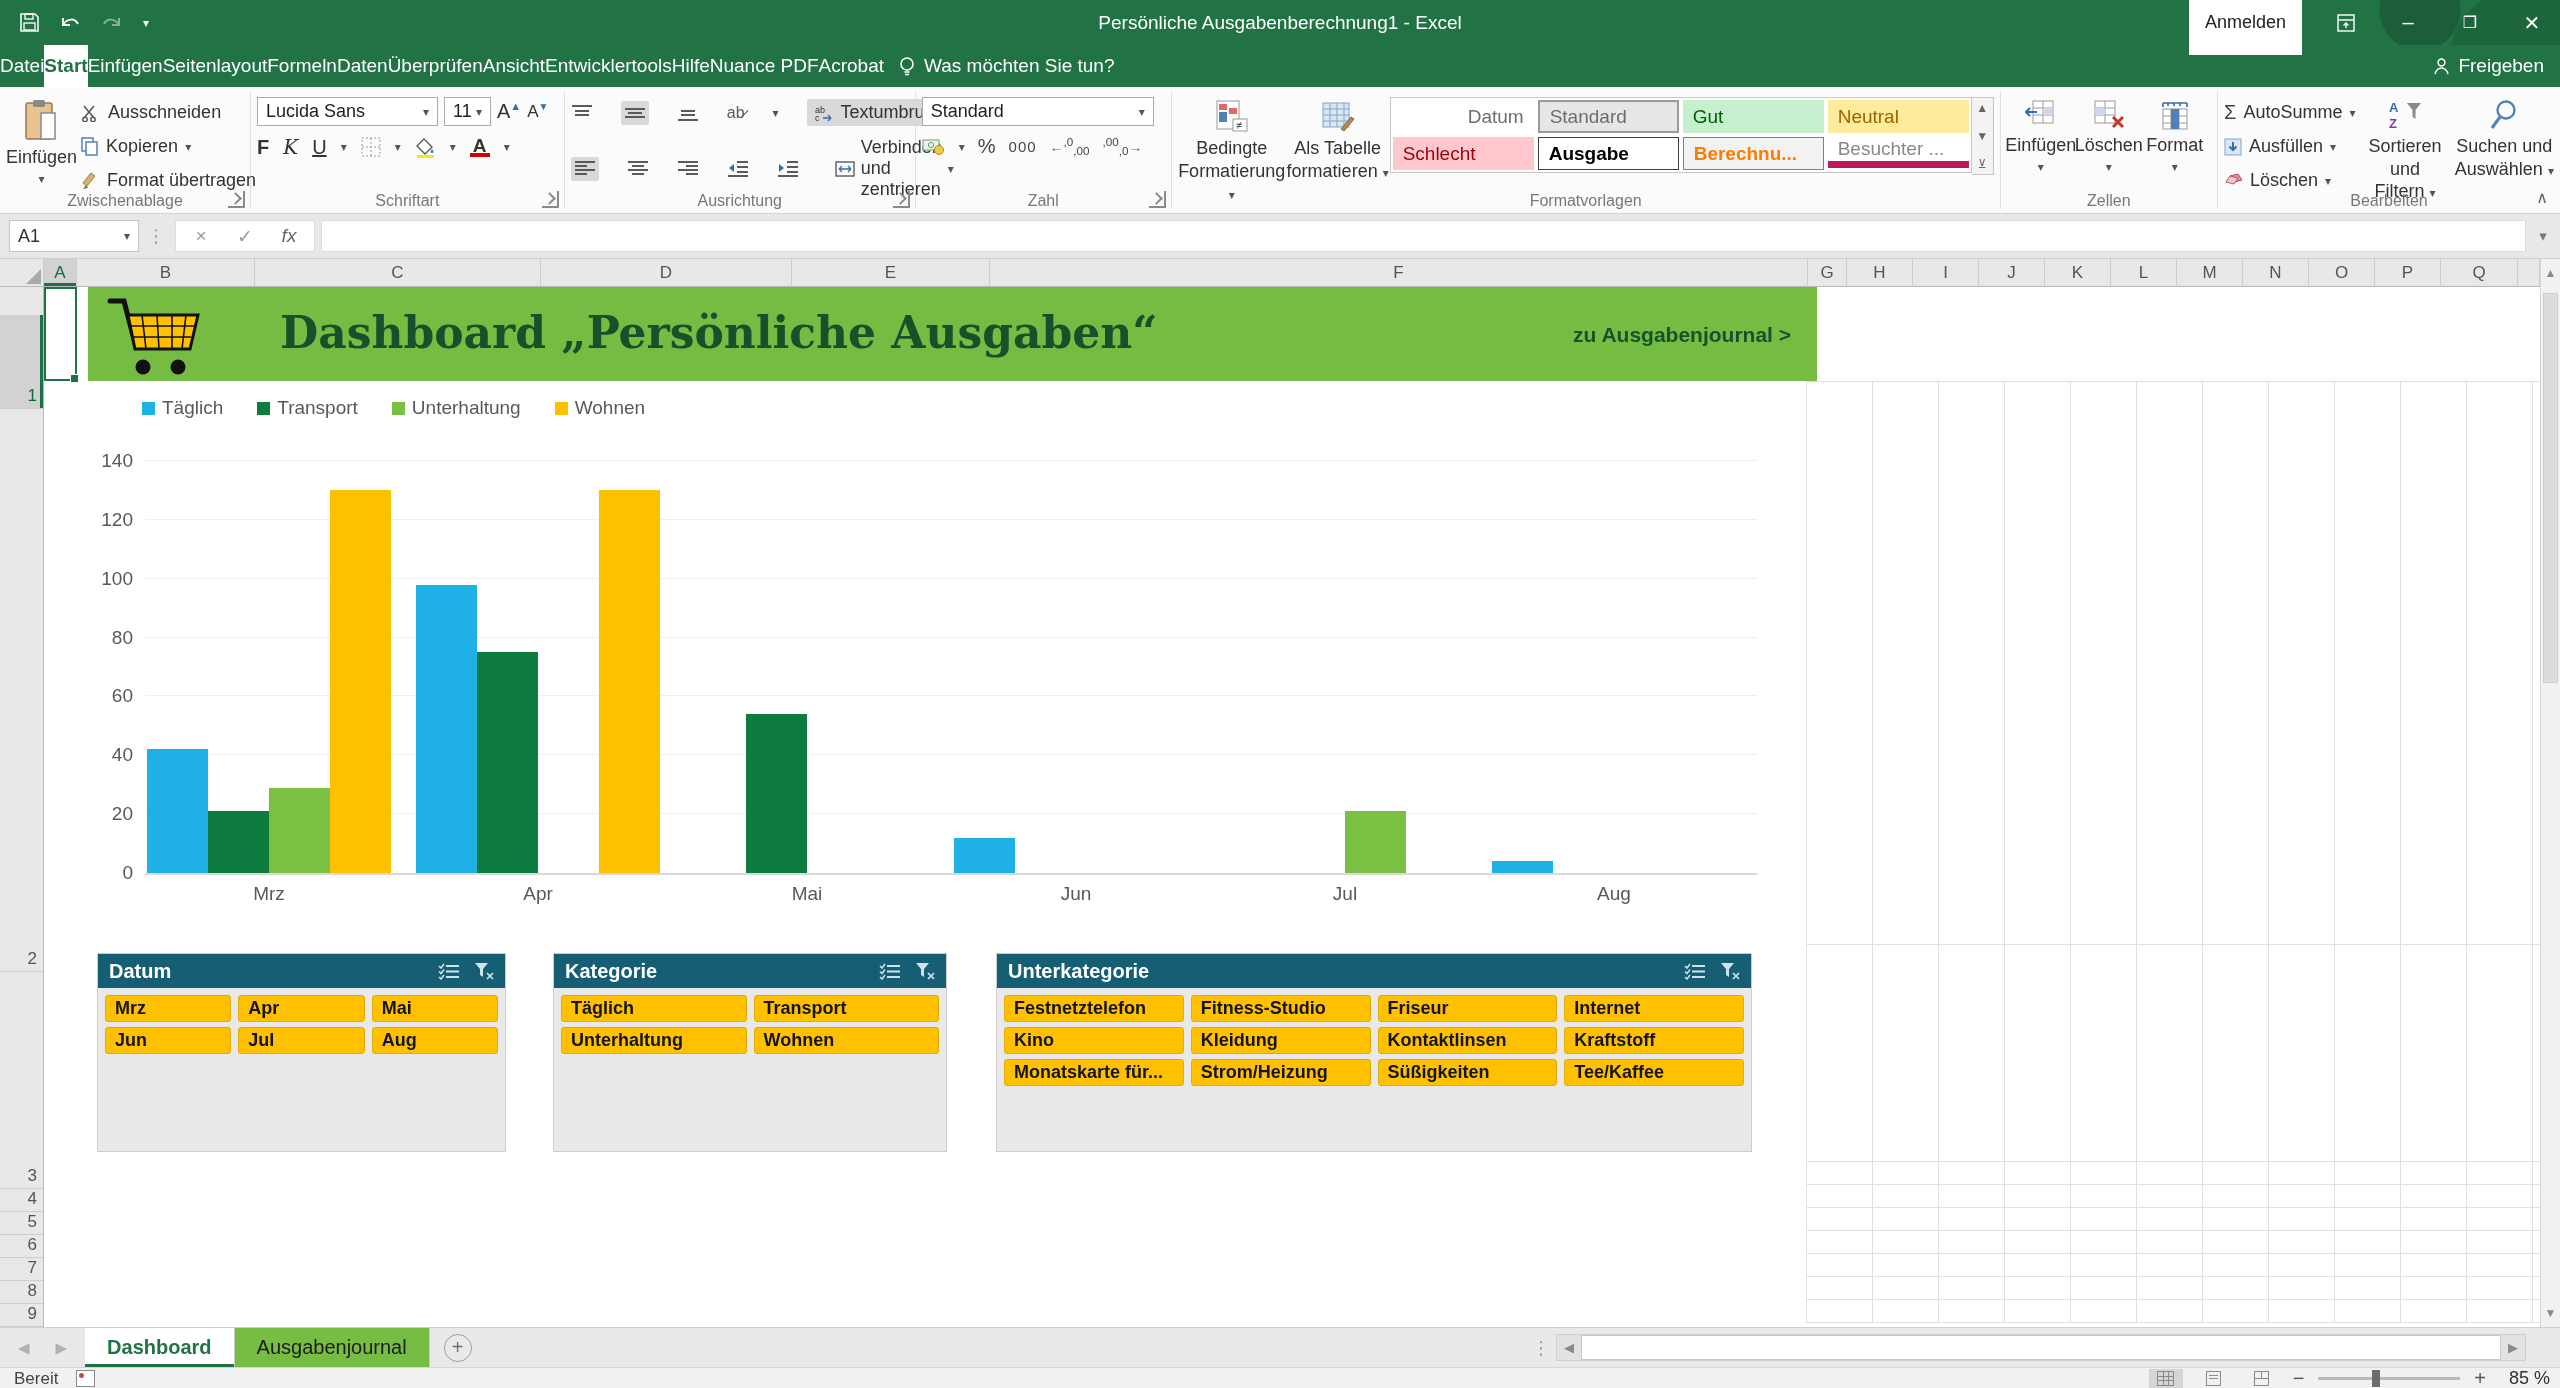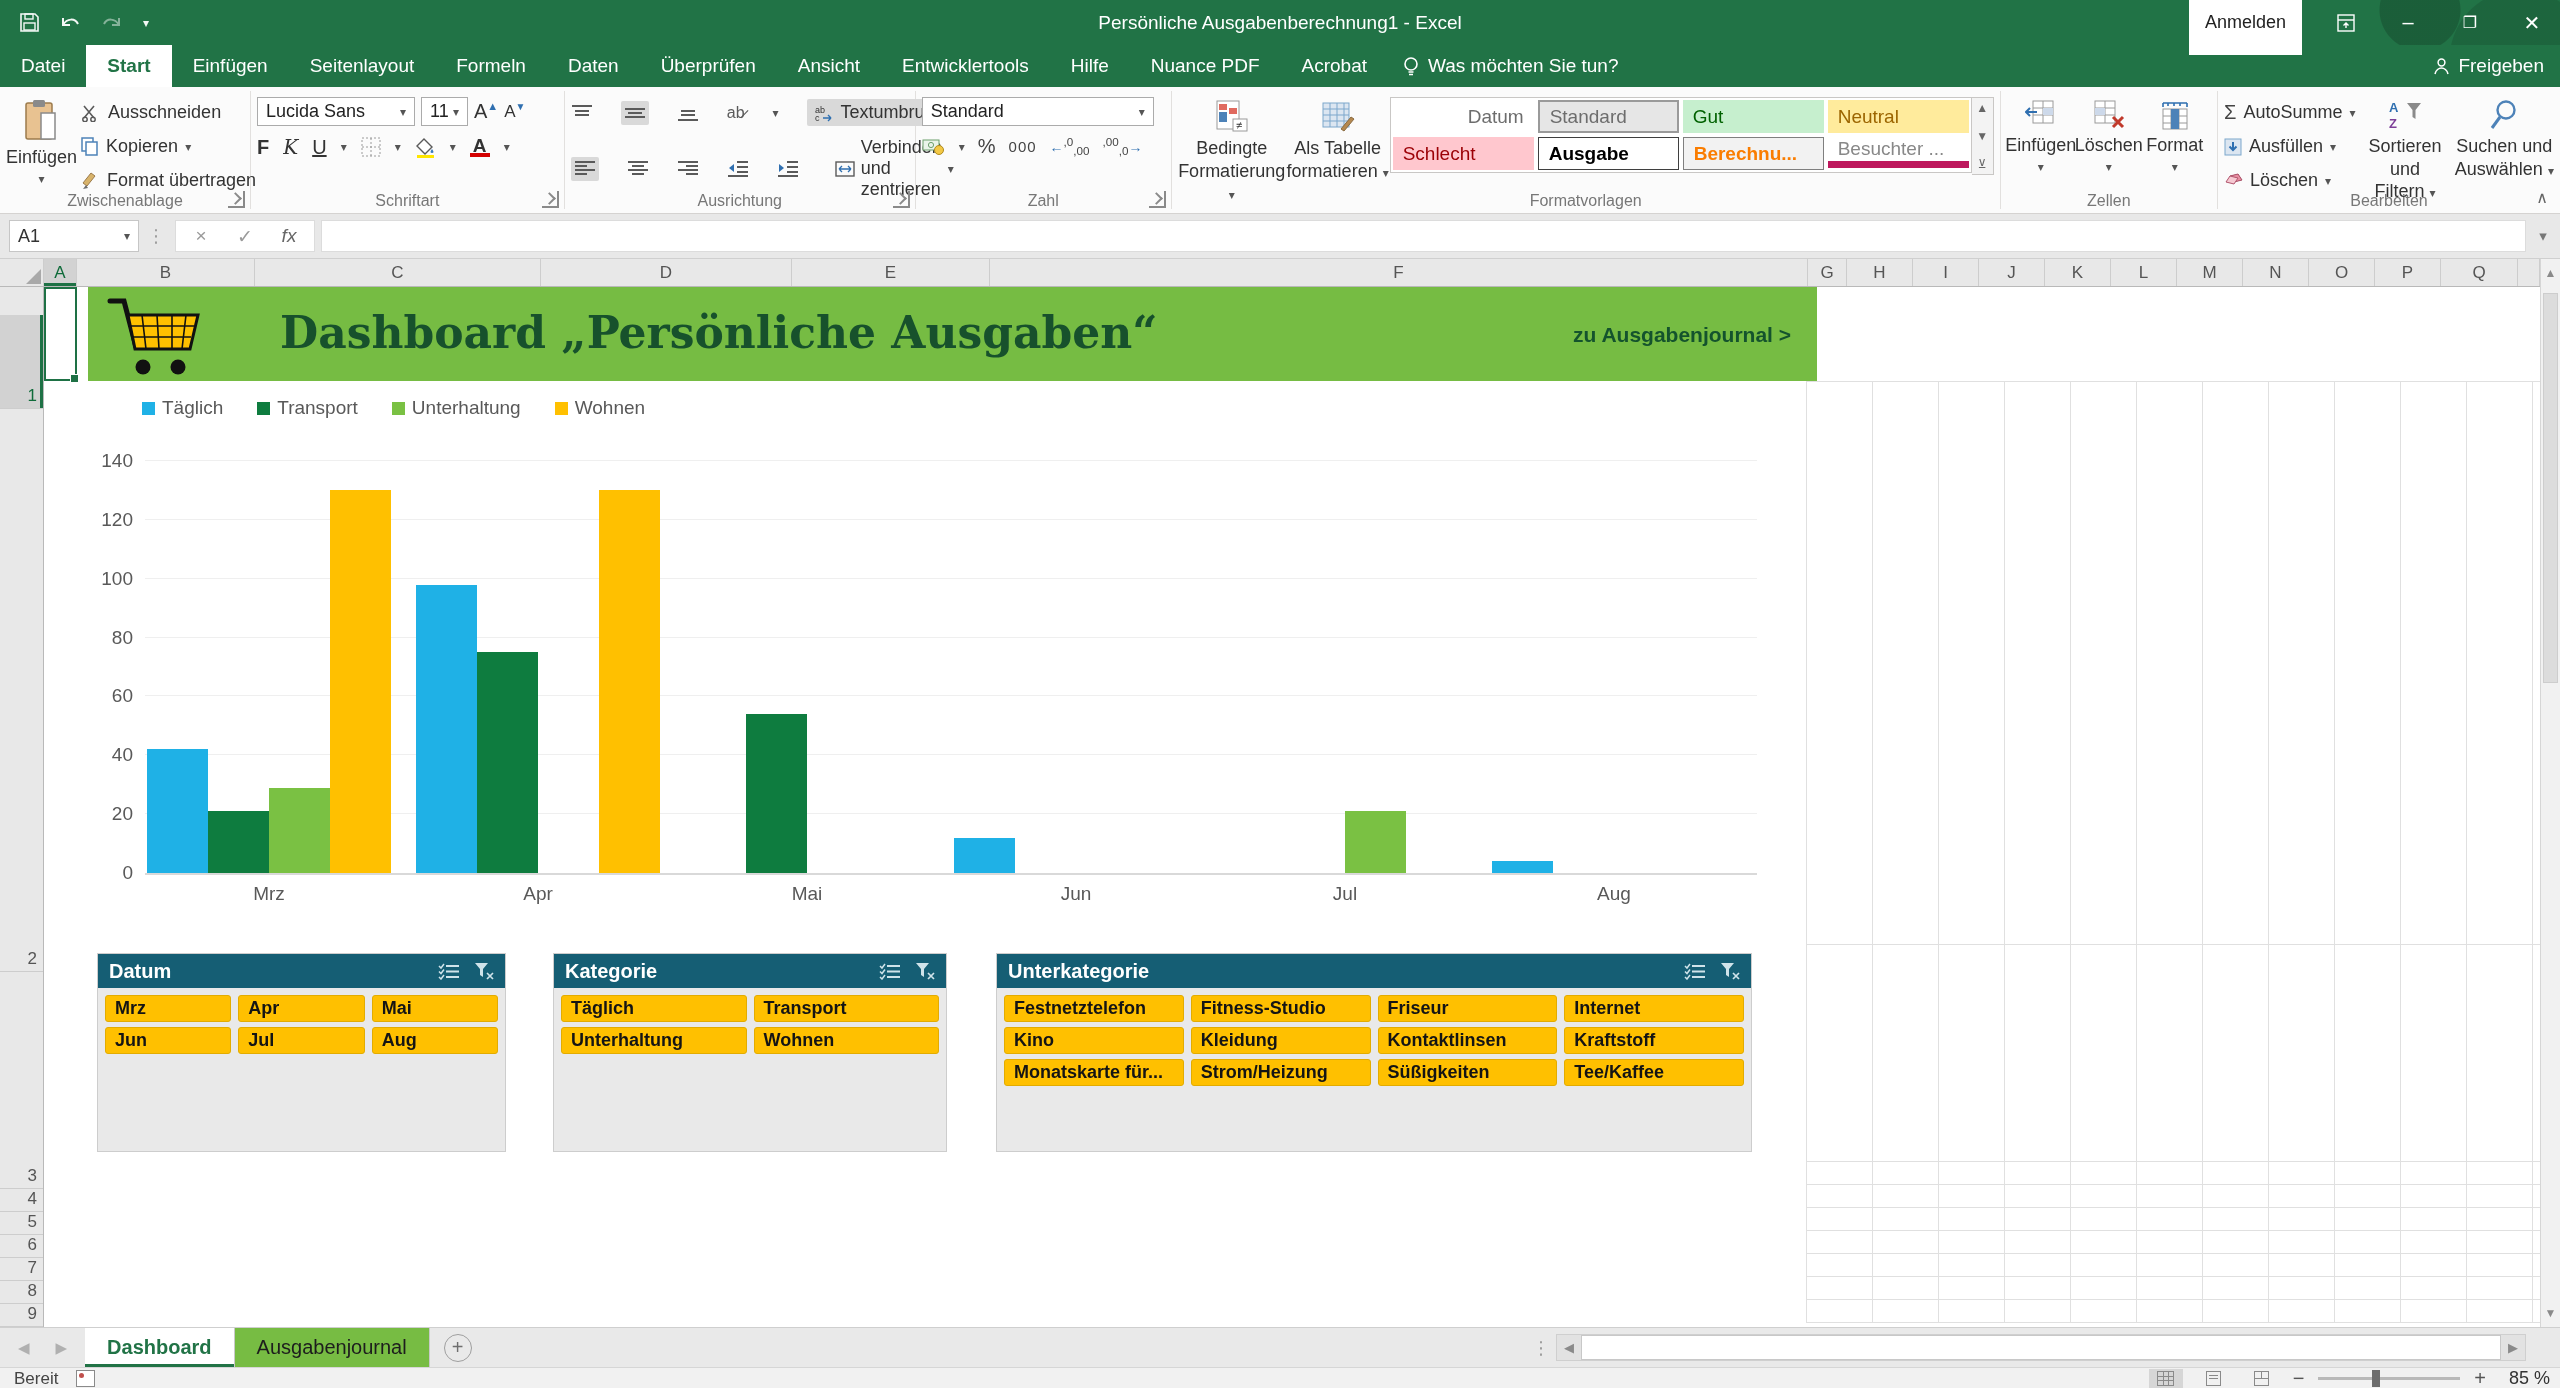--- a/index.html
+++ b/index.html
@@ -14,21 +14,21 @@
                 radial-gradient(circle at 520px 60px, rgba(0,0,0,.12) 0 70px, transparent 71px);}
   .qat{display:flex;align-items:center;gap:20px;margin-left:20px;z-index:2;}
   .qat .qbtn{opacity:.95}
   .title-text{position:absolute;left:0;right:0;text-align:center;font-size:19px;color:#fff;}
   .winbtns{position:absolute;right:0;top:0;height:45px;display:flex;align-items:center;gap:6px;z-index:3;}
   .signin{background:#fff;color:#222;font-size:18px;padding:22px 16px;margin-right:10px;}
   .wbtn{width:56px;height:45px;display:flex;align-items:center;justify-content:center;font-size:20px;color:#fff;}
 
   
   .tabrow{height:42px;background:#217346;display:flex;align-items:stretch;position:relative;color:#fff;}
-  .rtab{display:flex;align-items:center;padding:0 21px;font-size:19px;cursor:default;}
+  .rtab{display:flex;align-items:center;padding:0 0;font-size:19px;cursor:default;}
   .rtab.active{background:#fff;color:#217346;font-weight:bold;}
   .tellme{display:flex;align-items:center;gap:8px;padding:0 14px;font-size:19px;}
   .share{position:absolute;right:16px;top:0;height:42px;display:flex;align-items:center;gap:8px;font-size:19px;}
 
   
   .ribbon{height:126px;background:#fbfbfb;border-bottom:1px solid #d5d3d1;display:flex;position:relative;}
   .rgroup{position:relative;padding:8px 6px 24px 6px;display:flex;align-items:flex-start;}
   .glabel{position:absolute;bottom:3px;left:0;right:0;text-align:center;font-size:16px;color:#777;}
   .gsep{width:1px;background:#e2e0de;margin:4px 0;flex:0 0 1px;}
   .launcher{position:absolute;right:5px;bottom:5px;width:15px;height:15px;border-right:2px solid #8a8a8a;border-bottom:2px solid #8a8a8a;}
@@ -270,21 +270,21 @@
       </div>
     </div>
     <div class="glabel">Zwischenablage</div>
     <div class="launcher"></div>
   </div>
   <div class="gsep"></div>
 
   <div class="rgroup" style="width:312px">
     <div style="display:flex;flex-direction:column;gap:9px;width:100%;padding-top:2px;">
       <div style="display:flex;gap:6px;align-items:center;">
-        <div class="combo" style="width:158px">
+        <div class="combo" style="width:181px">
           <span>Lucida Sans</span>
             <span class="dd">▾</span>
         </div>
         <div class="combo" style="width:47px">
           <span>11</span>
             <span class="dd">▾</span>
         </div>
         <span style="font-size:20px;color:#333">A<sup style="color:#2f6fb0;font-size:11px">▲</sup></span>
         <span style="font-size:17px;color:#333">A<sup style="color:#2f6fb0;font-size:10px">▼</sup></span>
       </div>

